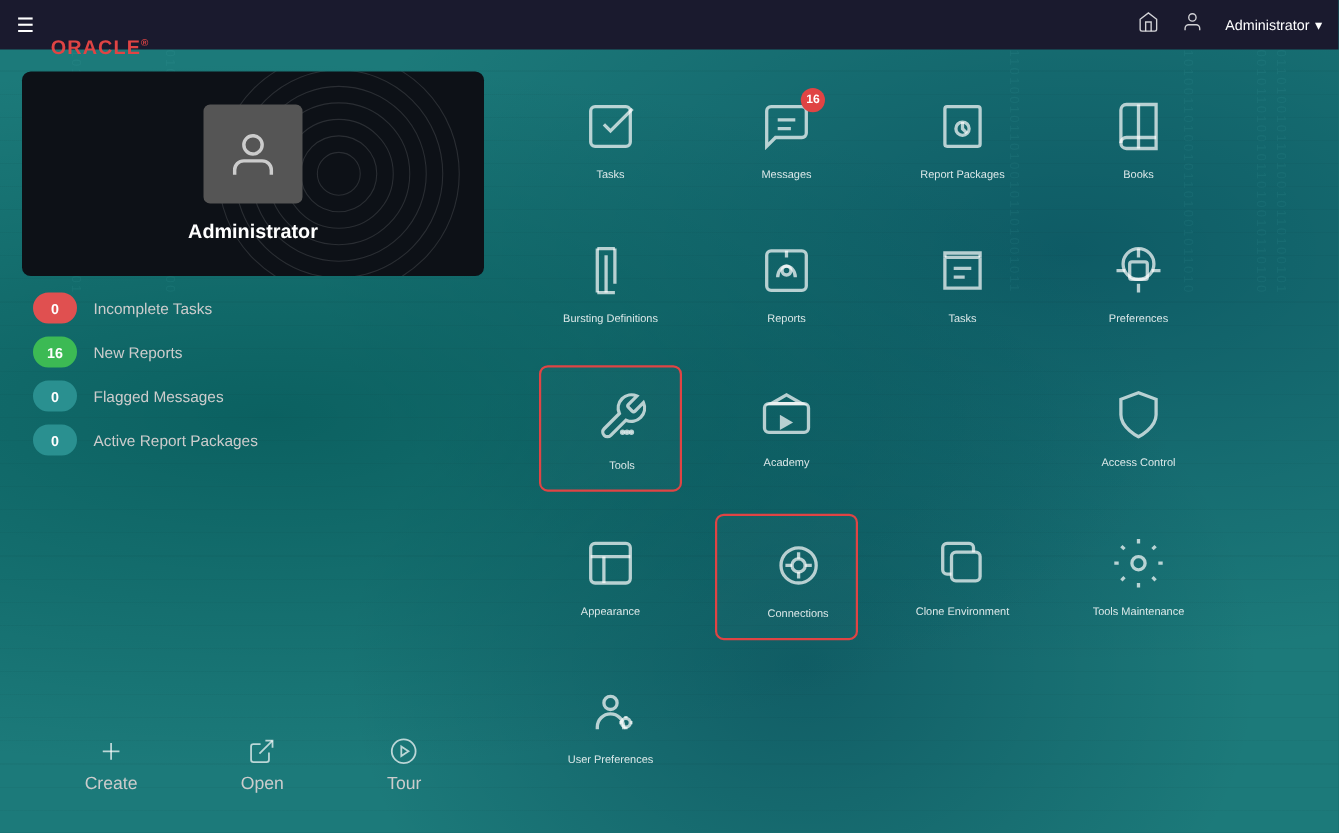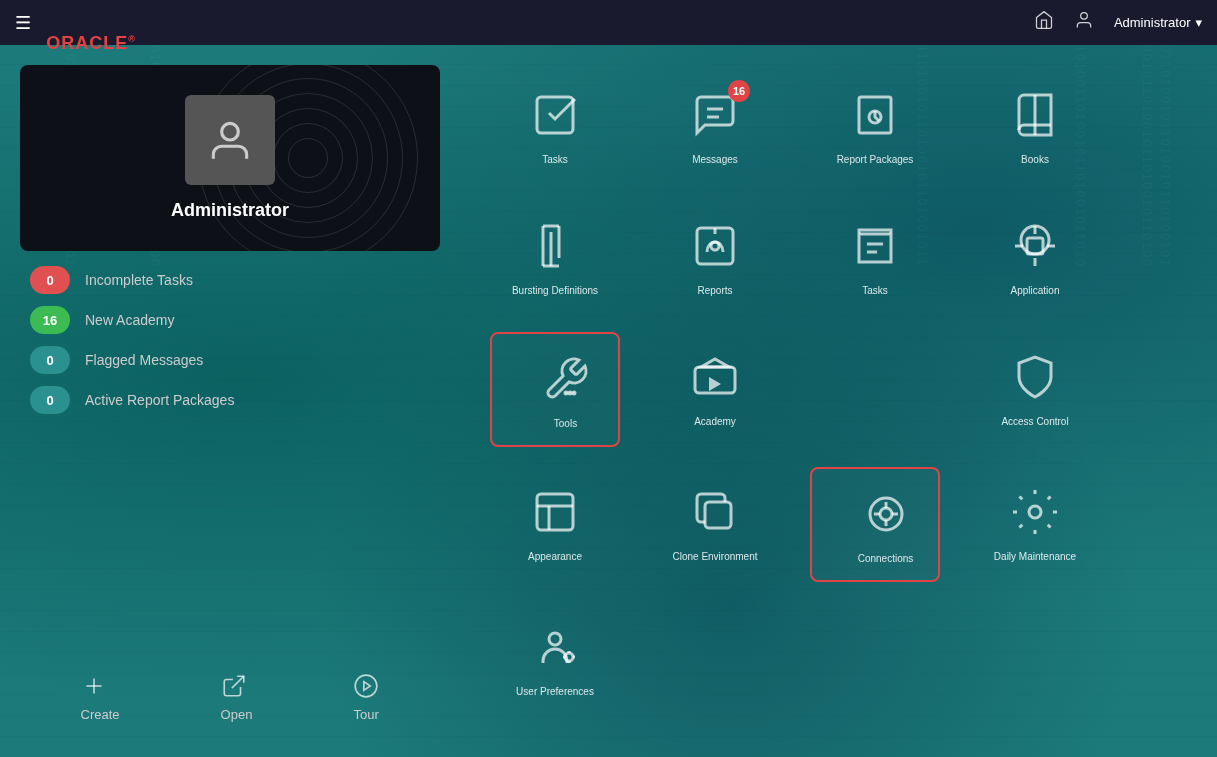--- a/index.html
+++ b/index.html
@@ -203,25 +203,25 @@
     .bottom-actions {
       display: flex;
       justify-content: space-around;
       padding: 15px 10px;
       margin-top: auto;
     }
 
     .action-btn {
       display: flex;
       flex-direction: column;
-      align-items: flex-start;
+      align-items: center;
       gap: 8px;
       cursor: pointer;
       color: #cccccc;
-      font-size: 13px;
+      font-size: 16px;
     }
 
     
     .right-panel {
       flex: 1;
       padding: 25px 30px;
       overflow-y: auto;
     }
 
     .apps-grid {
@@ -384,21 +384,21 @@
       <div class="profile-name">Administrator</div>
     </div>
 
     <div class="stats-area">
       <div class="stat-row">
         <div class="stat-badge badge-red">0</div>
         <span class="stat-label">Incomplete Tasks</span>
       </div>
       <div class="stat-row">
         <div class="stat-badge badge-green">16</div>
-        <span class="stat-label">New Academy</span>
+        <span class="stat-label">New Reports</span>
       </div>
       <div class="stat-row">
         <div class="stat-badge badge-teal">0</div>
         <span class="stat-label">Flagged Messages</span>
       </div>
       <div class="stat-row">
         <div class="stat-badge badge-teal">0</div>
         <span class="stat-label">Active Report Packages</span>
       </div>
     </div>
@@ -516,21 +516,21 @@
 
 
       <div class="app-item">
         <div class="app-icon-wrapper">
           <svg class="svg-icon" viewBox="0 0 24 24">
             <path d="M12 2a7 7 0 000 14M12 2a7 7 0 010 14"></path>
             <rect x="8" y="8" width="8" height="8" rx="1"></rect>
             <path d="M12 2v4M12 18v4M2 12h4M18 12h4"></path>
           </svg>
         </div>
-        <span class="app-label">Application</span>
+        <span class="app-label">Preferences</span>
       </div>
 
       <div class="app-item highlighted">
         <div class="app-icon-wrapper">
           <svg class="svg-icon" viewBox="0 0 24 24">
             <path d="M14.7 6.3a1 1 0 000 1.4l1.6 1.6a1 1 0 001.4 0l3.77-3.77a6 6 0 01-7.94 7.94l-6.91 6.91a2.12 2.12 0 01-3-3l6.91-6.91a6 6 0 017.94-7.94l-3.76 3.76z"></path>
             <circle cx="12" cy="19" r="0.5" fill="rgba(255,255,255,0.7)"></circle>
             <circle cx="14" cy="19" r="0.5" fill="rgba(255,255,255,0.7)"></circle>
             <circle cx="16" cy="19" r="0.5" fill="rgba(255,255,255,0.7)"></circle>
           </svg>
@@ -562,54 +562,54 @@
 
       <div class="app-item">
         <div class="app-icon-wrapper">
           <svg class="svg-icon" viewBox="0 0 24 24">
             <rect x="3" y="3" width="18" height="18" rx="2"></rect>
             <line x1="3" y1="9" x2="21" y2="9"></line>
             <line x1="9" y1="9" x2="9" y2="21"></line>
           </svg>
         </div>
         <span class="app-label">Appearance</span>
-      </div>
-
-      <div class="app-item">
-        <div class="app-icon-wrapper">
-          <svg class="svg-icon" viewBox="0 0 24 24">
-            <rect x="7" y="7" width="13" height="13" rx="2"></rect>
-            <path d="M17 7V5a2 2 0 00-2-2H5a2 2 0 00-2 2v10a2 2 0 002 2h2"></path>
-          </svg>
-        </div>
-        <span class="app-label">Clone Environment</span>
       </div>
 
       <div class="app-item highlighted">
         <div class="app-icon-wrapper">
           <svg class="svg-icon" viewBox="0 0 24 24">
             <circle cx="12" cy="12" r="3"></circle>
             <path d="M12 9V6"></path>
             <path d="M12 18v-3"></path>
             <circle cx="12" cy="12" r="8"></circle>
             <path d="M9 12H6"></path>
             <path d="M18 12h-3"></path>
           </svg>
         </div>
         <span class="app-label">Connections</span>
       </div>
 
       <div class="app-item">
         <div class="app-icon-wrapper">
           <svg class="svg-icon" viewBox="0 0 24 24">
+            <rect x="7" y="7" width="13" height="13" rx="2"></rect>
+            <path d="M17 7V5a2 2 0 00-2-2H5a2 2 0 00-2 2v10a2 2 0 002 2h2"></path>
+          </svg>
+        </div>
+        <span class="app-label">Clone Environment</span>
+      </div>
+
+      <div class="app-item">
+        <div class="app-icon-wrapper">
+          <svg class="svg-icon" viewBox="0 0 24 24">
             <circle cx="12" cy="12" r="3"></circle>
             <path d="M12 1v2M12 21v2M4.22 4.22l1.42 1.42M18.36 18.36l1.42 1.42M1 12h2M21 12h2M4.22 19.78l1.42-1.42M18.36 5.64l1.42-1.42"></path>
           </svg>
         </div>
-        <span class="app-label">Daily Maintenance</span>
+        <span class="app-label">Tools Maintenance</span>
       </div>
 
       <div class="app-item">
         <div class="app-icon-wrapper">
           <svg class="svg-icon" viewBox="0 0 24 24">
             <circle cx="12" cy="8" r="3"></circle>
             <path d="M6 20v-1a6 6 0 0112 0v1"></path>
             <circle cx="19" cy="17" r="2"></circle>
             <path d="M19 15v-1M19 19v1M17 17h-1M21 17h1"></path>
           </svg>

